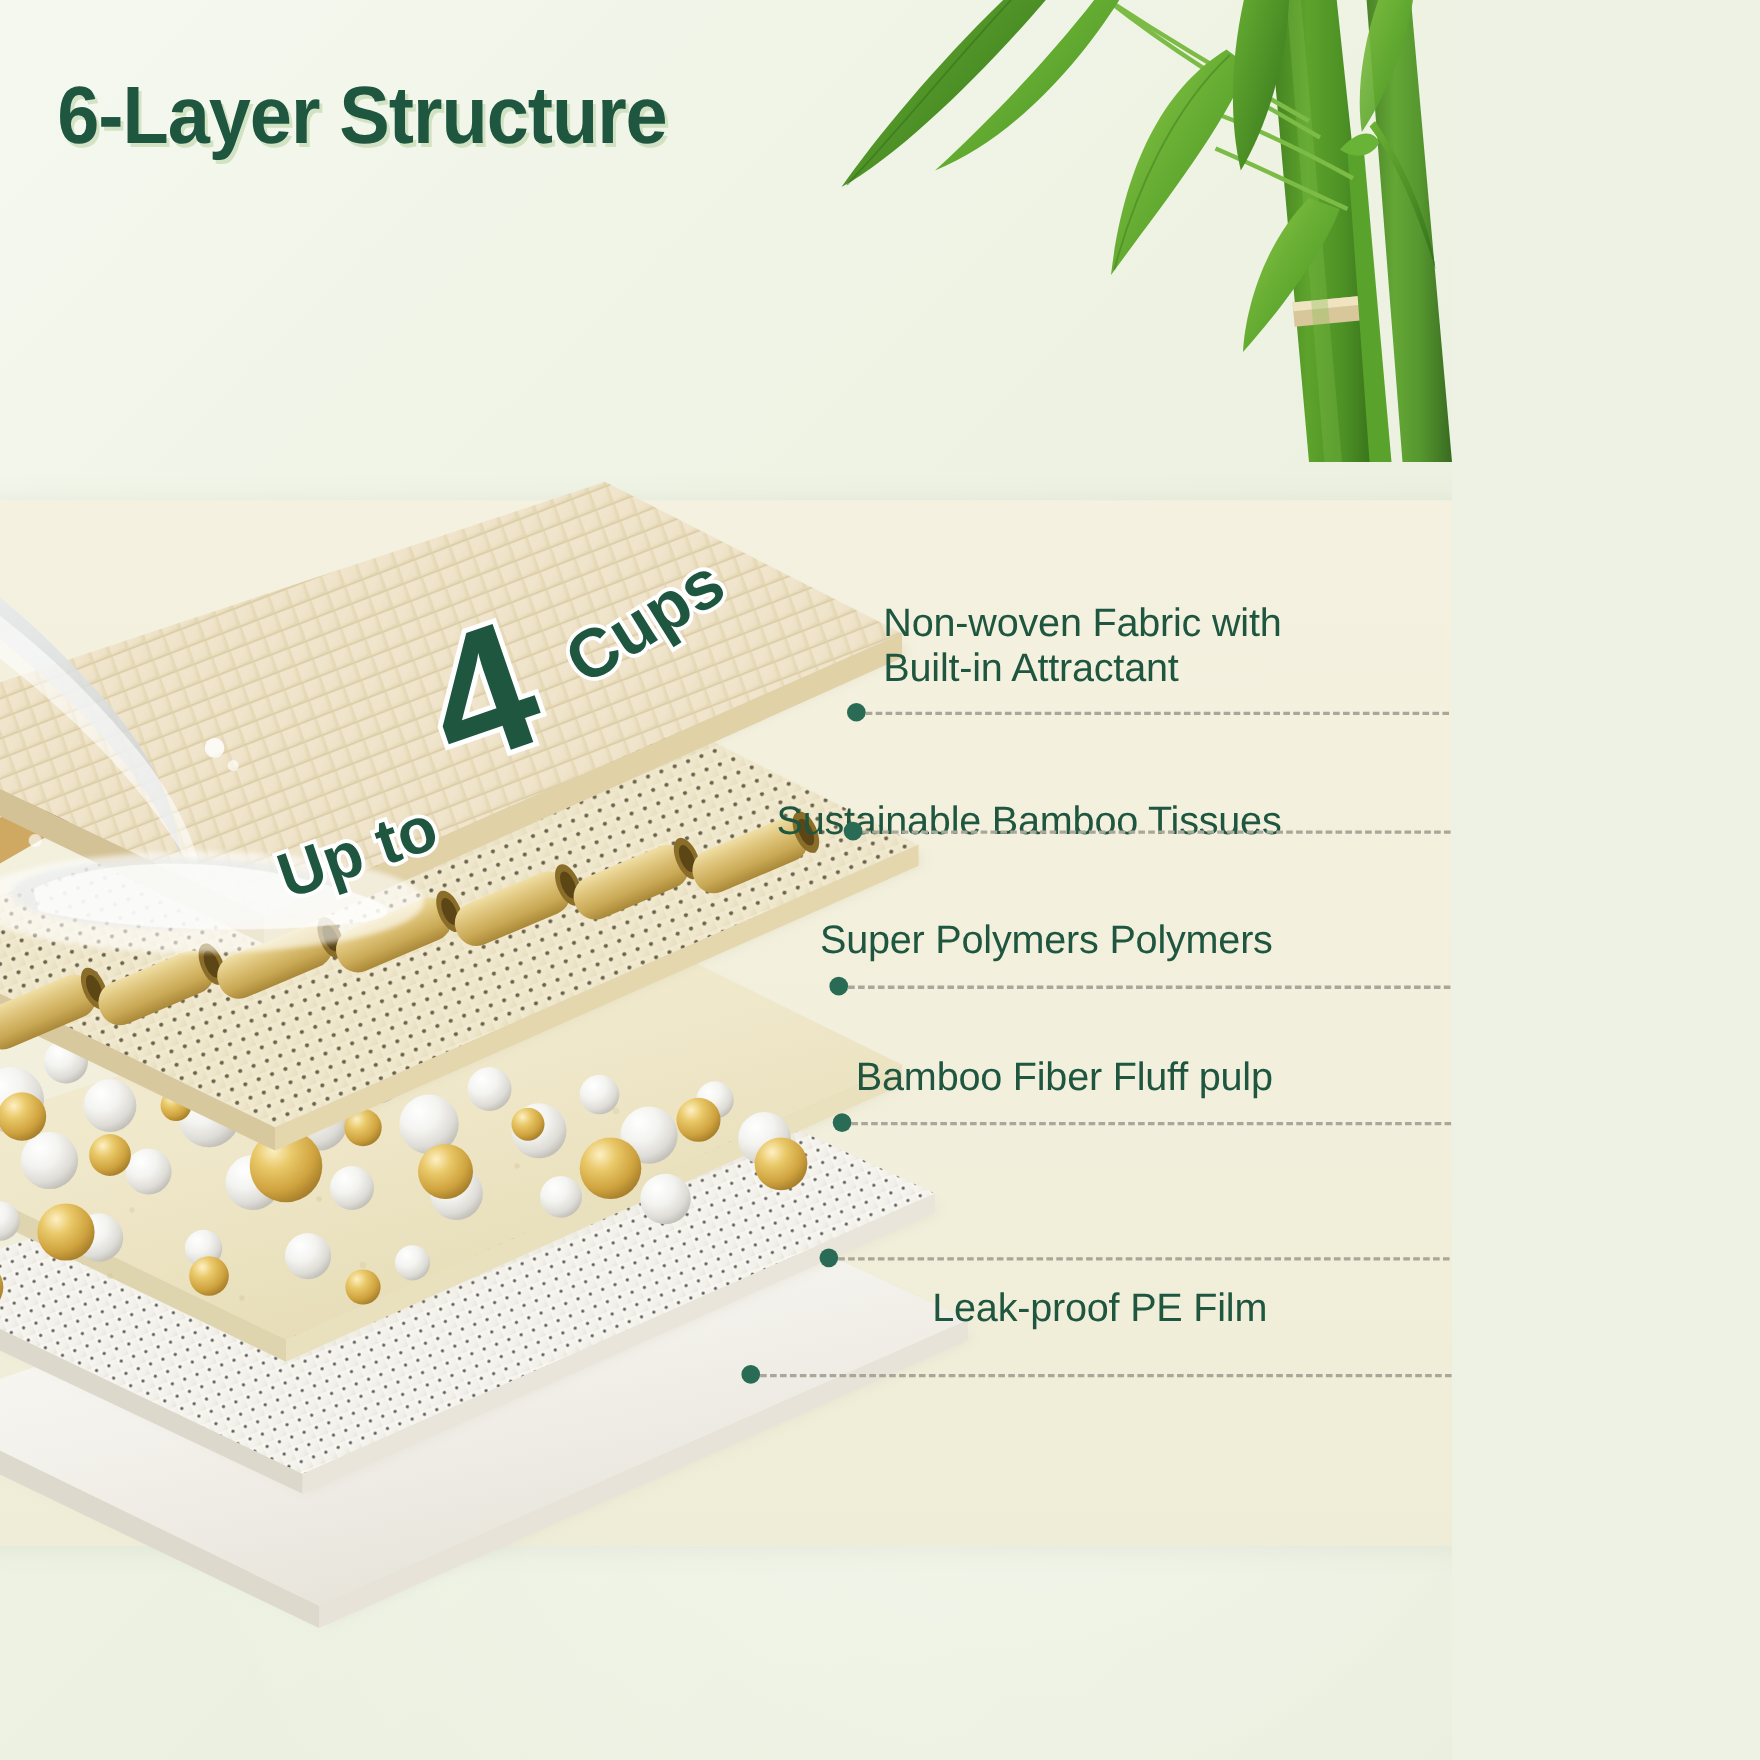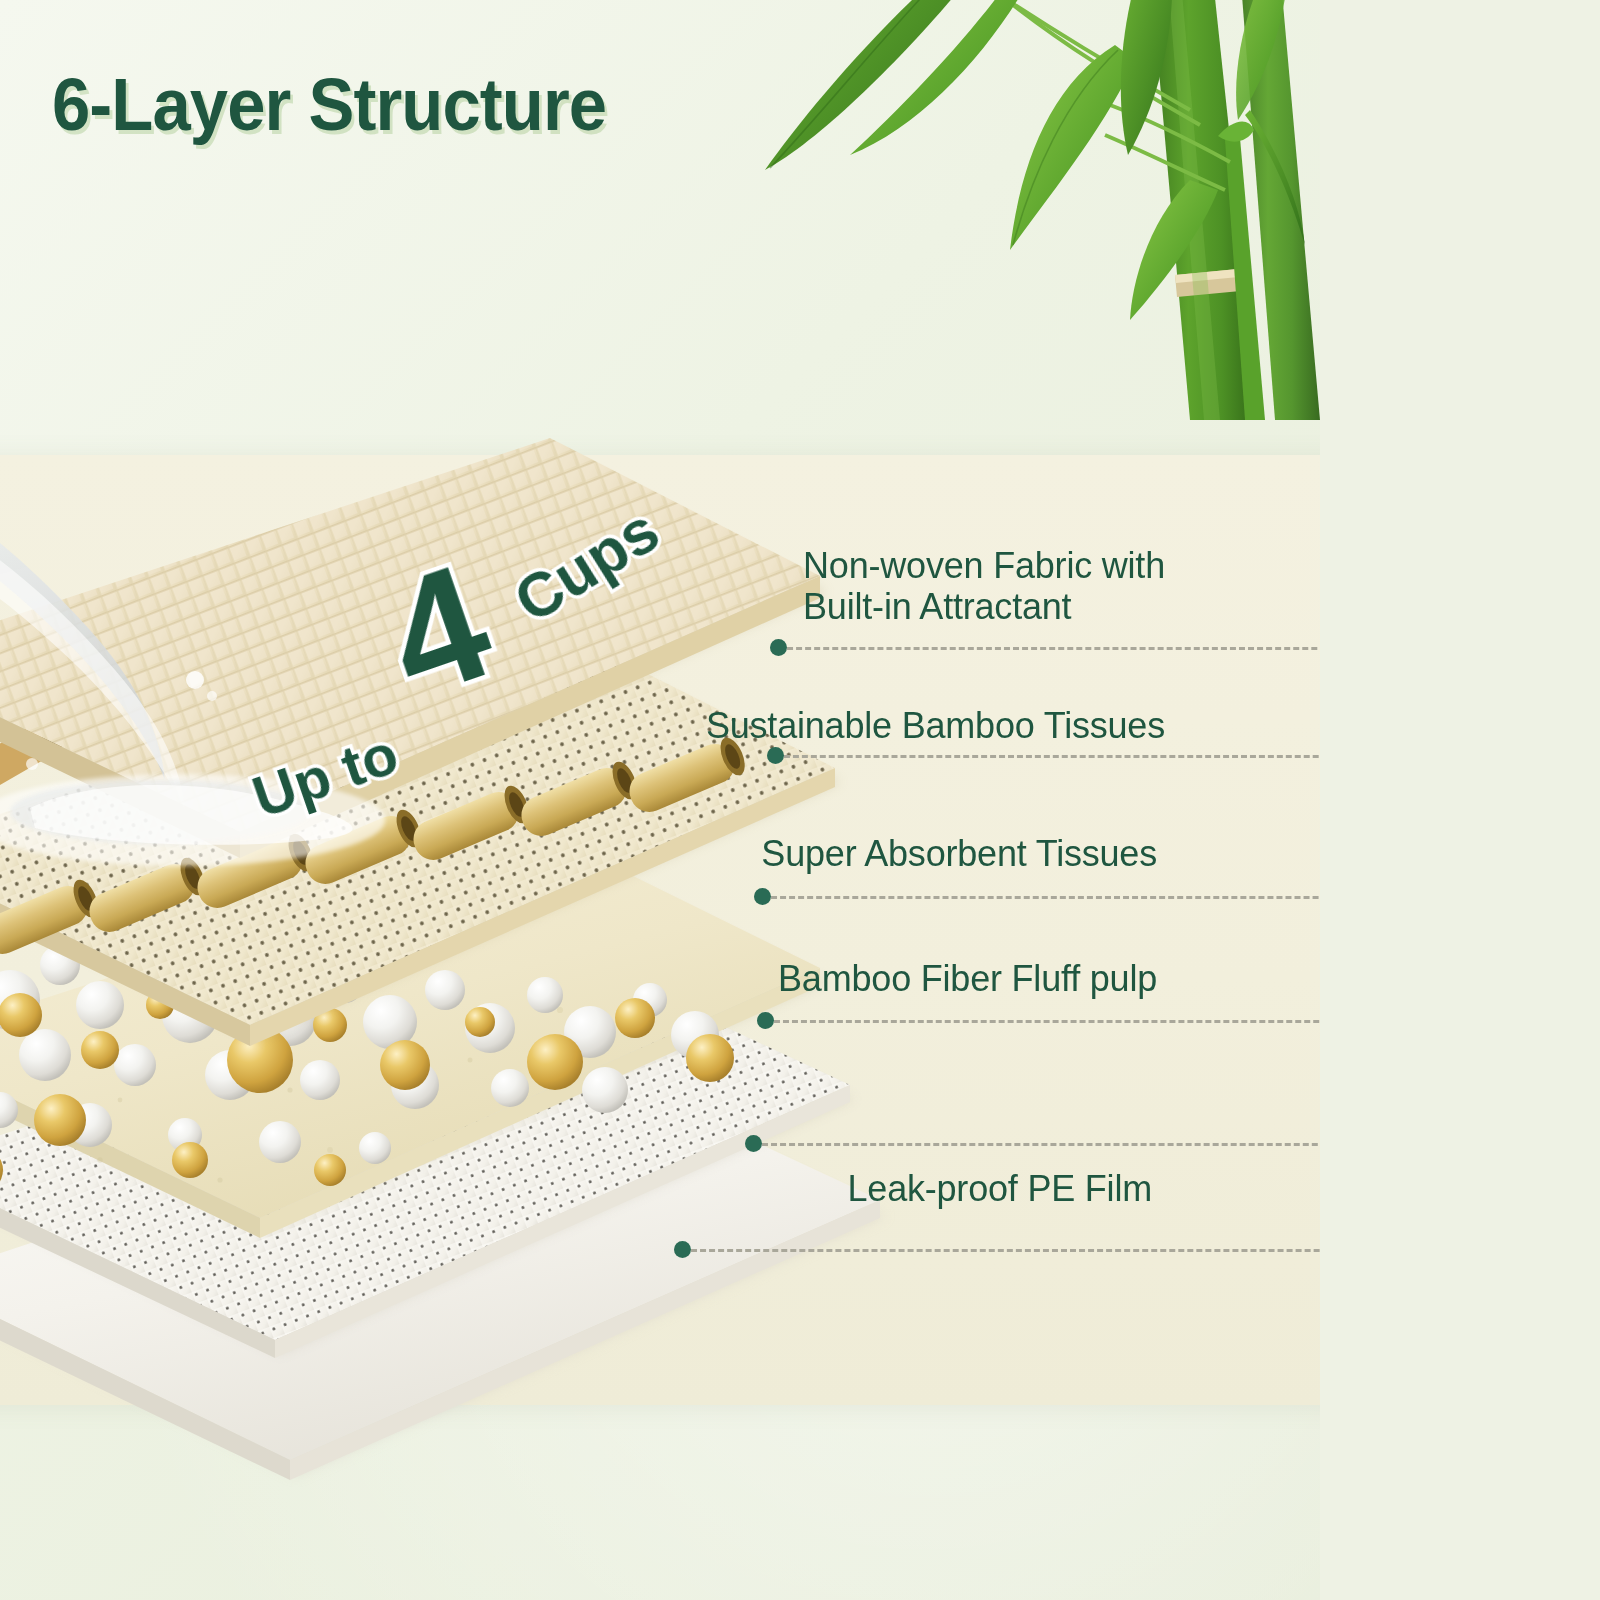--- a/index.html
+++ b/index.html
@@ -385,25 +385,25 @@
     <span class="upto">Up to</span>
     <span class="four">4</span>
     <span class="cupsw">Cups</span>
   </div>
 
   <div class="label" style="right:155px;top:545px;">Non-woven Fabric with
 Built-in Attractant</div>
   <div class="leader" style="left:778px;top:647px;width:702px;"></div>
   <div class="dot" style="left:770px;top:639px;"></div>
 
-  <div class="label" style="right:155px;top:705px;">Sustainable Bamboo Tissues</div>
+  <div class="label" style="right:155px;top:725px;">Sustainable Bamboo Tissues</div>
   <div class="leader" style="left:775px;top:755px;width:705px;"></div>
   <div class="dot" style="left:767px;top:747px;"></div>
 
-  <div class="label" style="right:163px;top:833px;">Super Absorbent Tissues</div>
+  <div class="label" style="right:163px;top:833px;">Super Polymers Polymers</div>
   <div class="leader" style="left:762px;top:896px;width:710px;"></div>
   <div class="dot" style="left:754px;top:888px;"></div>
 
   <div class="label" style="right:163px;top:958px;margin-left:44px;">Bamboo Fiber Fluff pulp</div>
   <div class="leader" style="left:765px;top:1020px;width:707px;"></div>
   <div class="dot" style="left:757px;top:1012px;"></div>
 
   <div class="leader" style="left:753px;top:1143px;width:709px;"></div>
   <div class="dot" style="left:745px;top:1135px;"></div>
 

